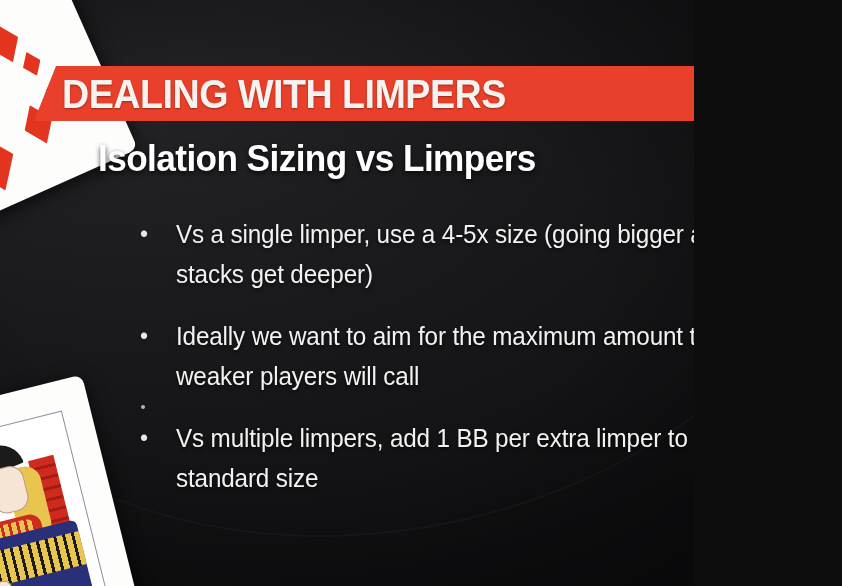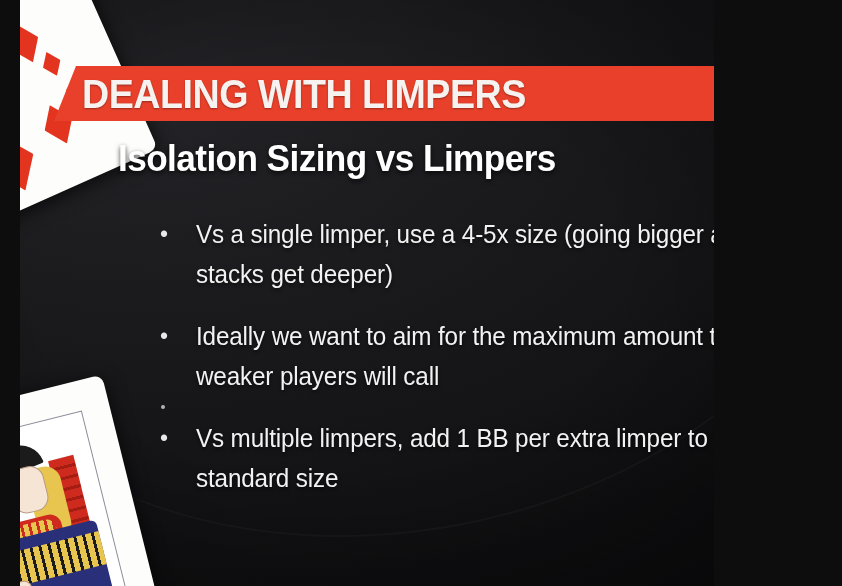--- a/index.html
+++ b/index.html
@@ -6,21 +6,20 @@
   html, body {
     width:842px; height:586px;
     background:#0d0d0e; overflow:hidden;
     font-family:"Liberation Sans", sans-serif;
   }
 
   #slide {
     position:relative; width:694px; height:586px;
     background:#18181a;
     overflow:hidden;
-    margin-left:20px;
   }
 
   
   .bg-base {
     position:absolute; inset:0;
     background:
       radial-gradient(ellipse 900px 520px at 20% 18%, #232327 0%, #1a1a1d 42%, #0e0e10 100%);
   }
   .bg-swoosh-a {
     position:absolute; left:-120px; top:-230px;

